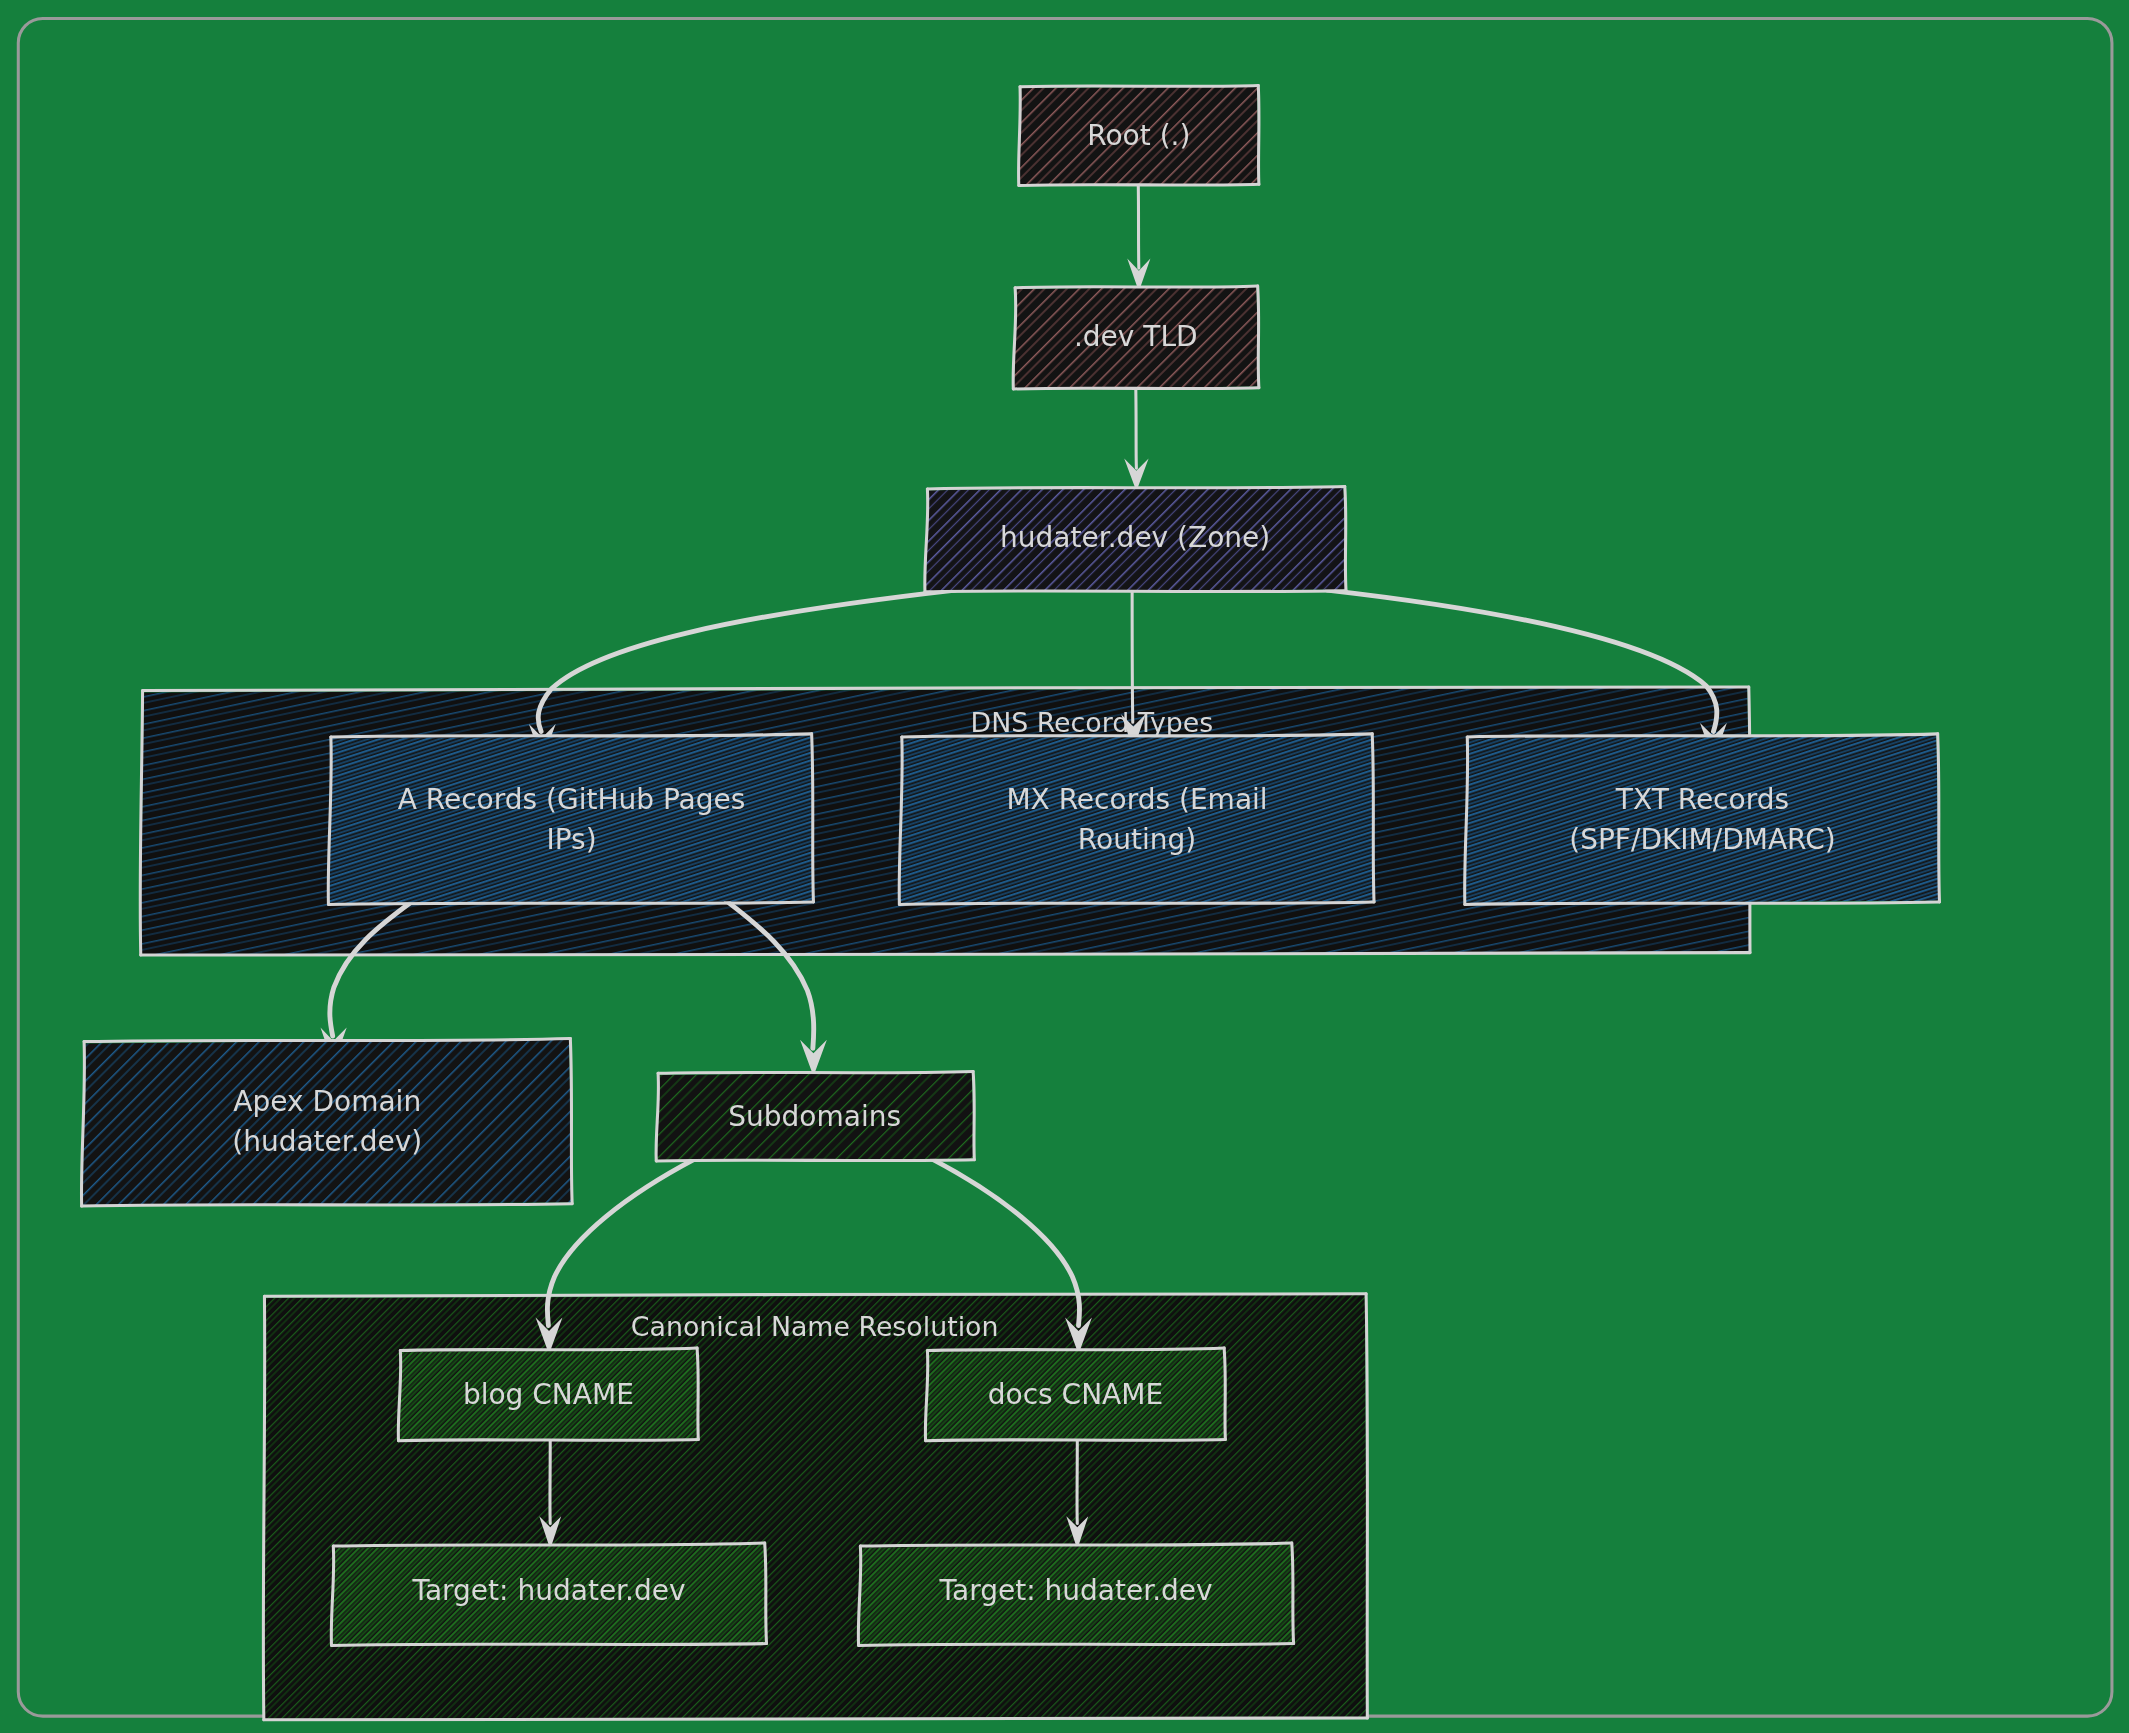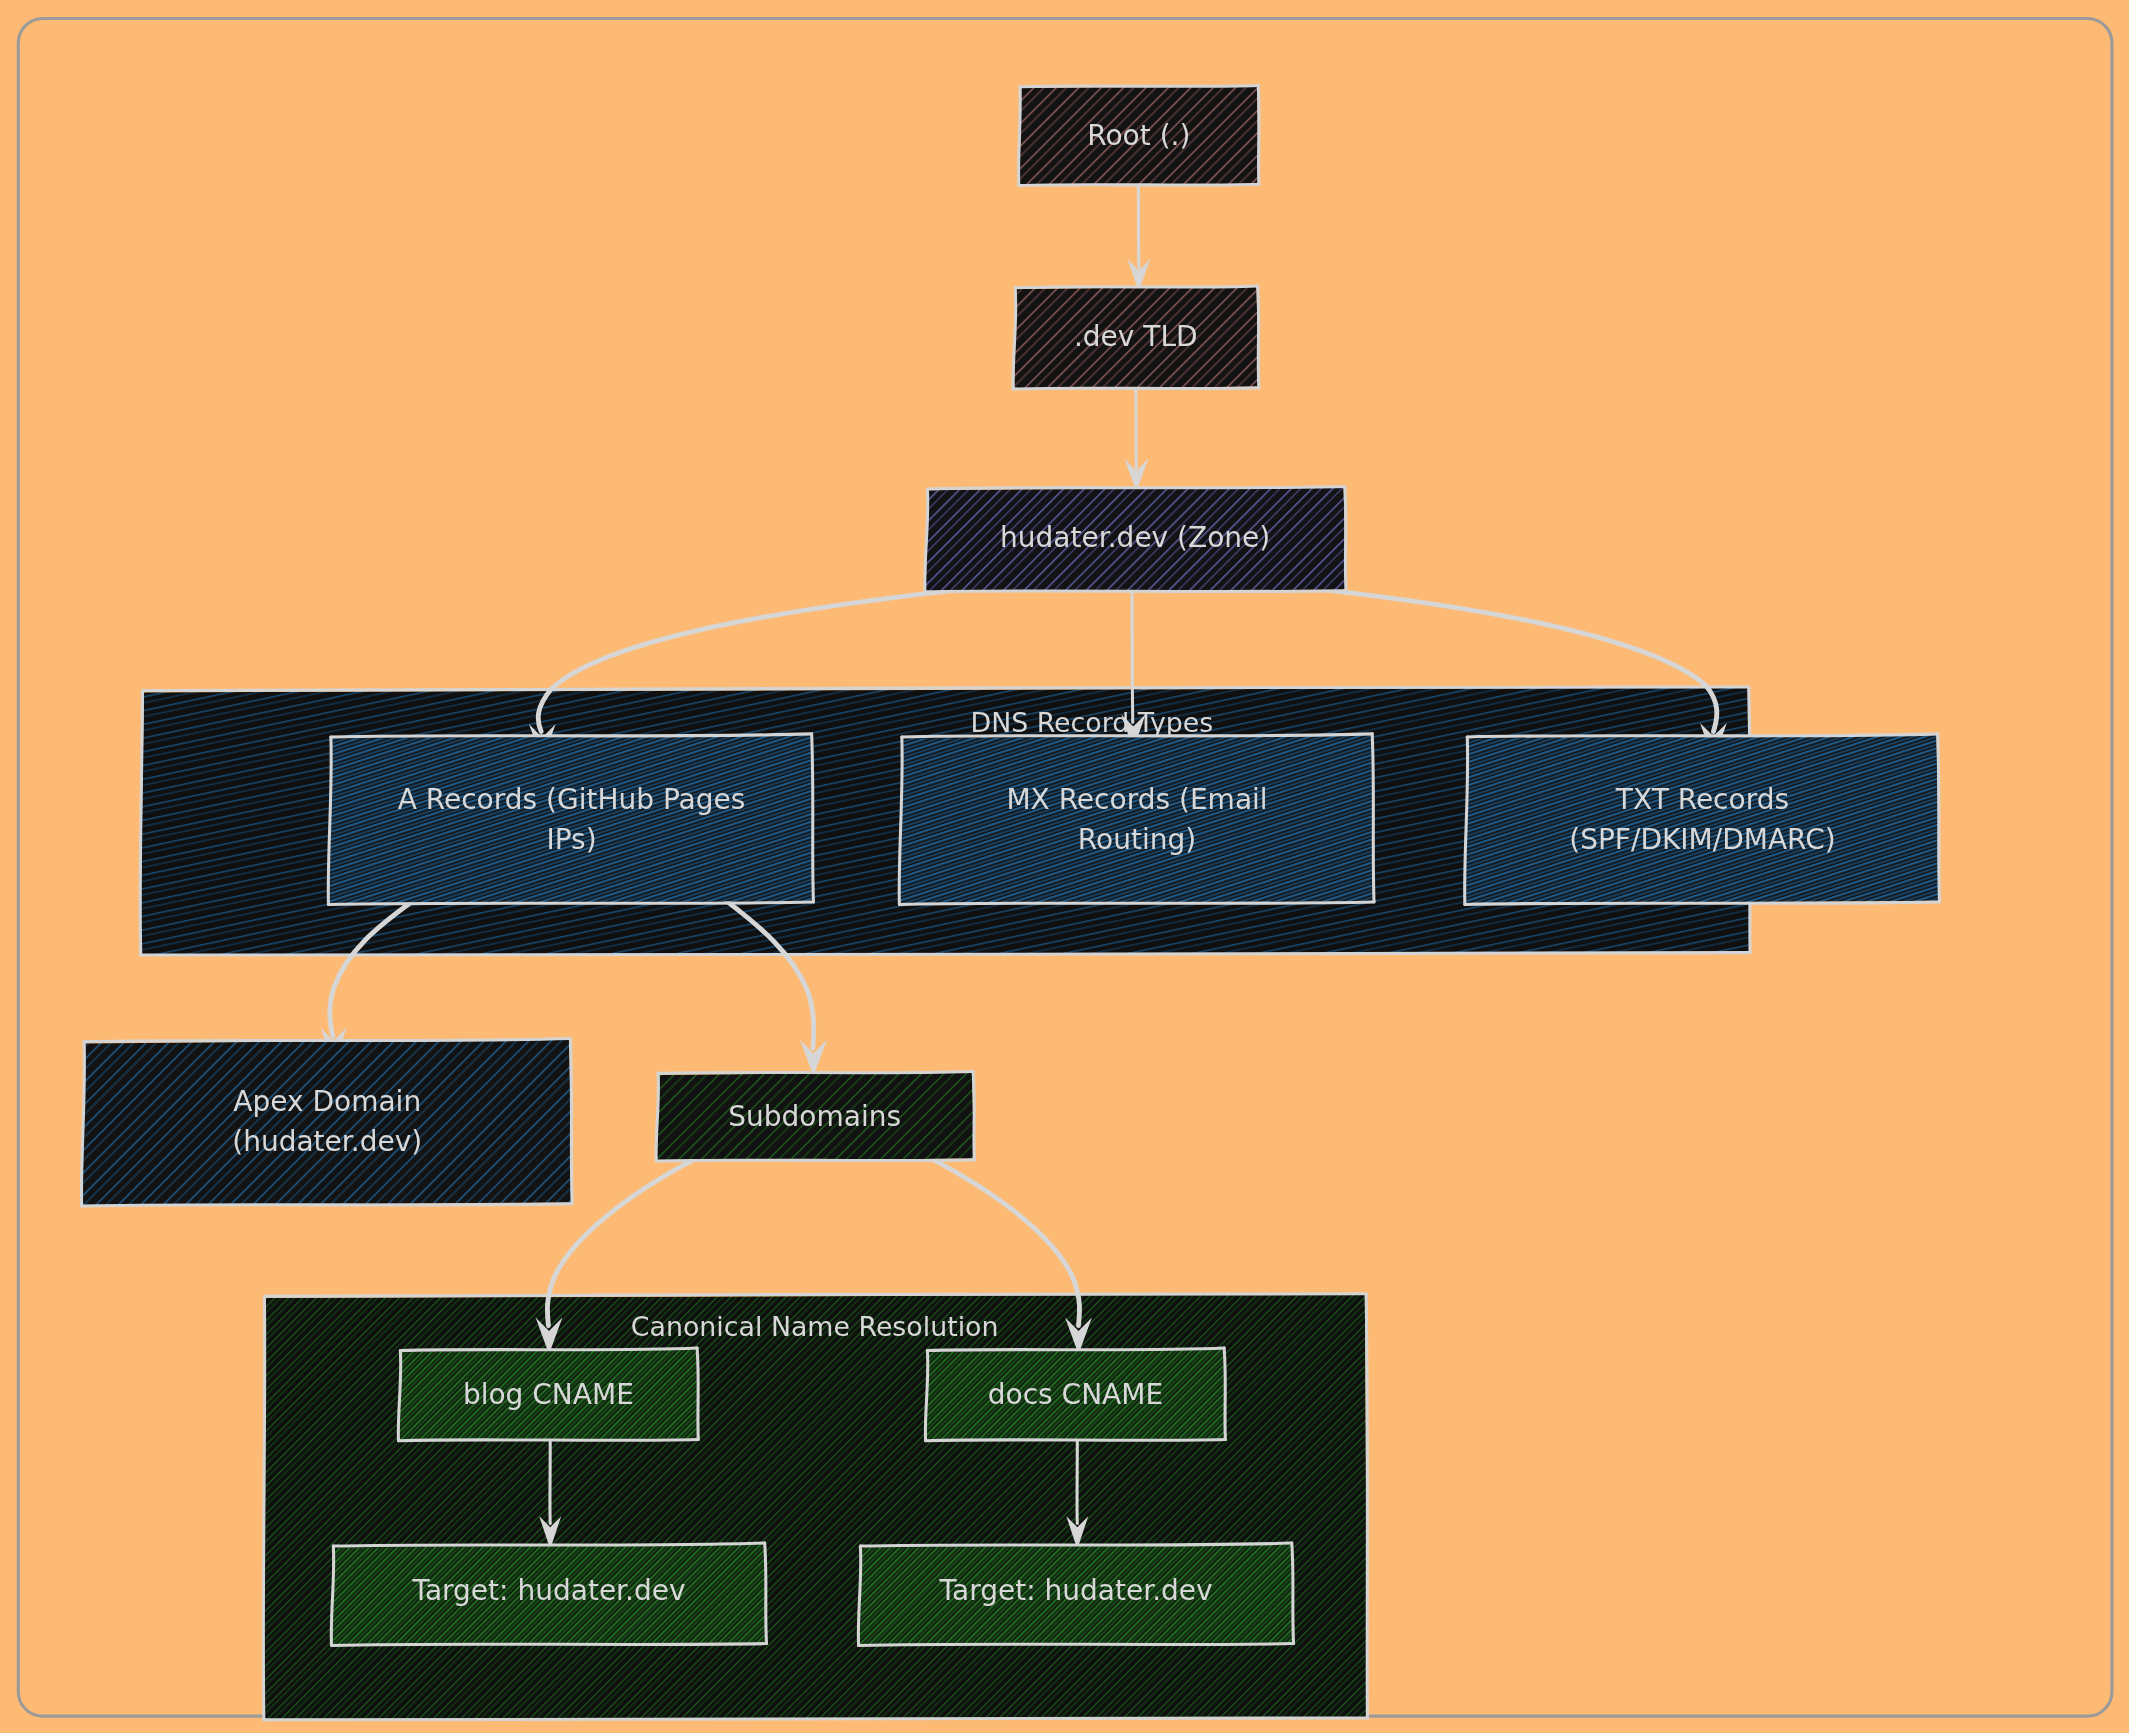--- a/index.html
+++ b/index.html
@@ -7,21 +7,21 @@
     padding: 0;
     background: #121212;
     width: 2129px;
     height: 1734px;
     overflow: hidden;
   }
   #stage {
     position: relative;
     width: 2129px;
     height: 1734px;
-    background: #fdba74;
+    background: #15803d;
     font-family: "DejaVu Sans", sans-serif;
   }
   svg#diagram {
     position: absolute;
     top: 0; left: 0;
     width: 2129px;
     height: 1734px;
     display: block;
   }
   .node-label, .cluster-label {

